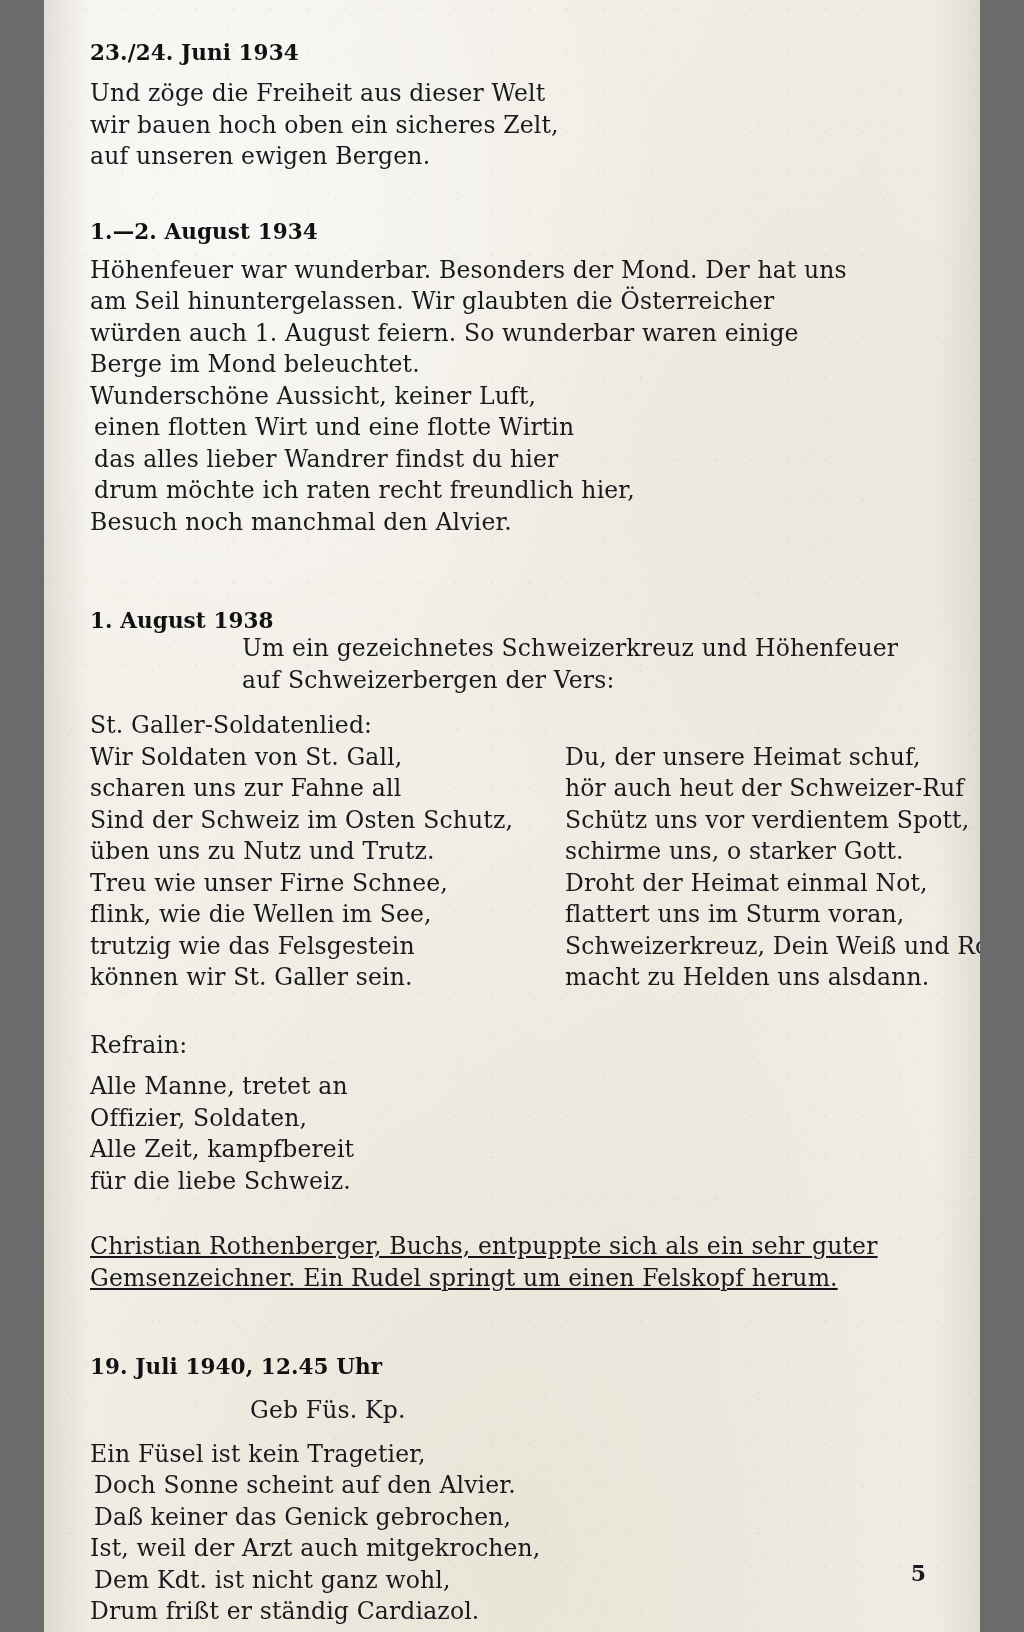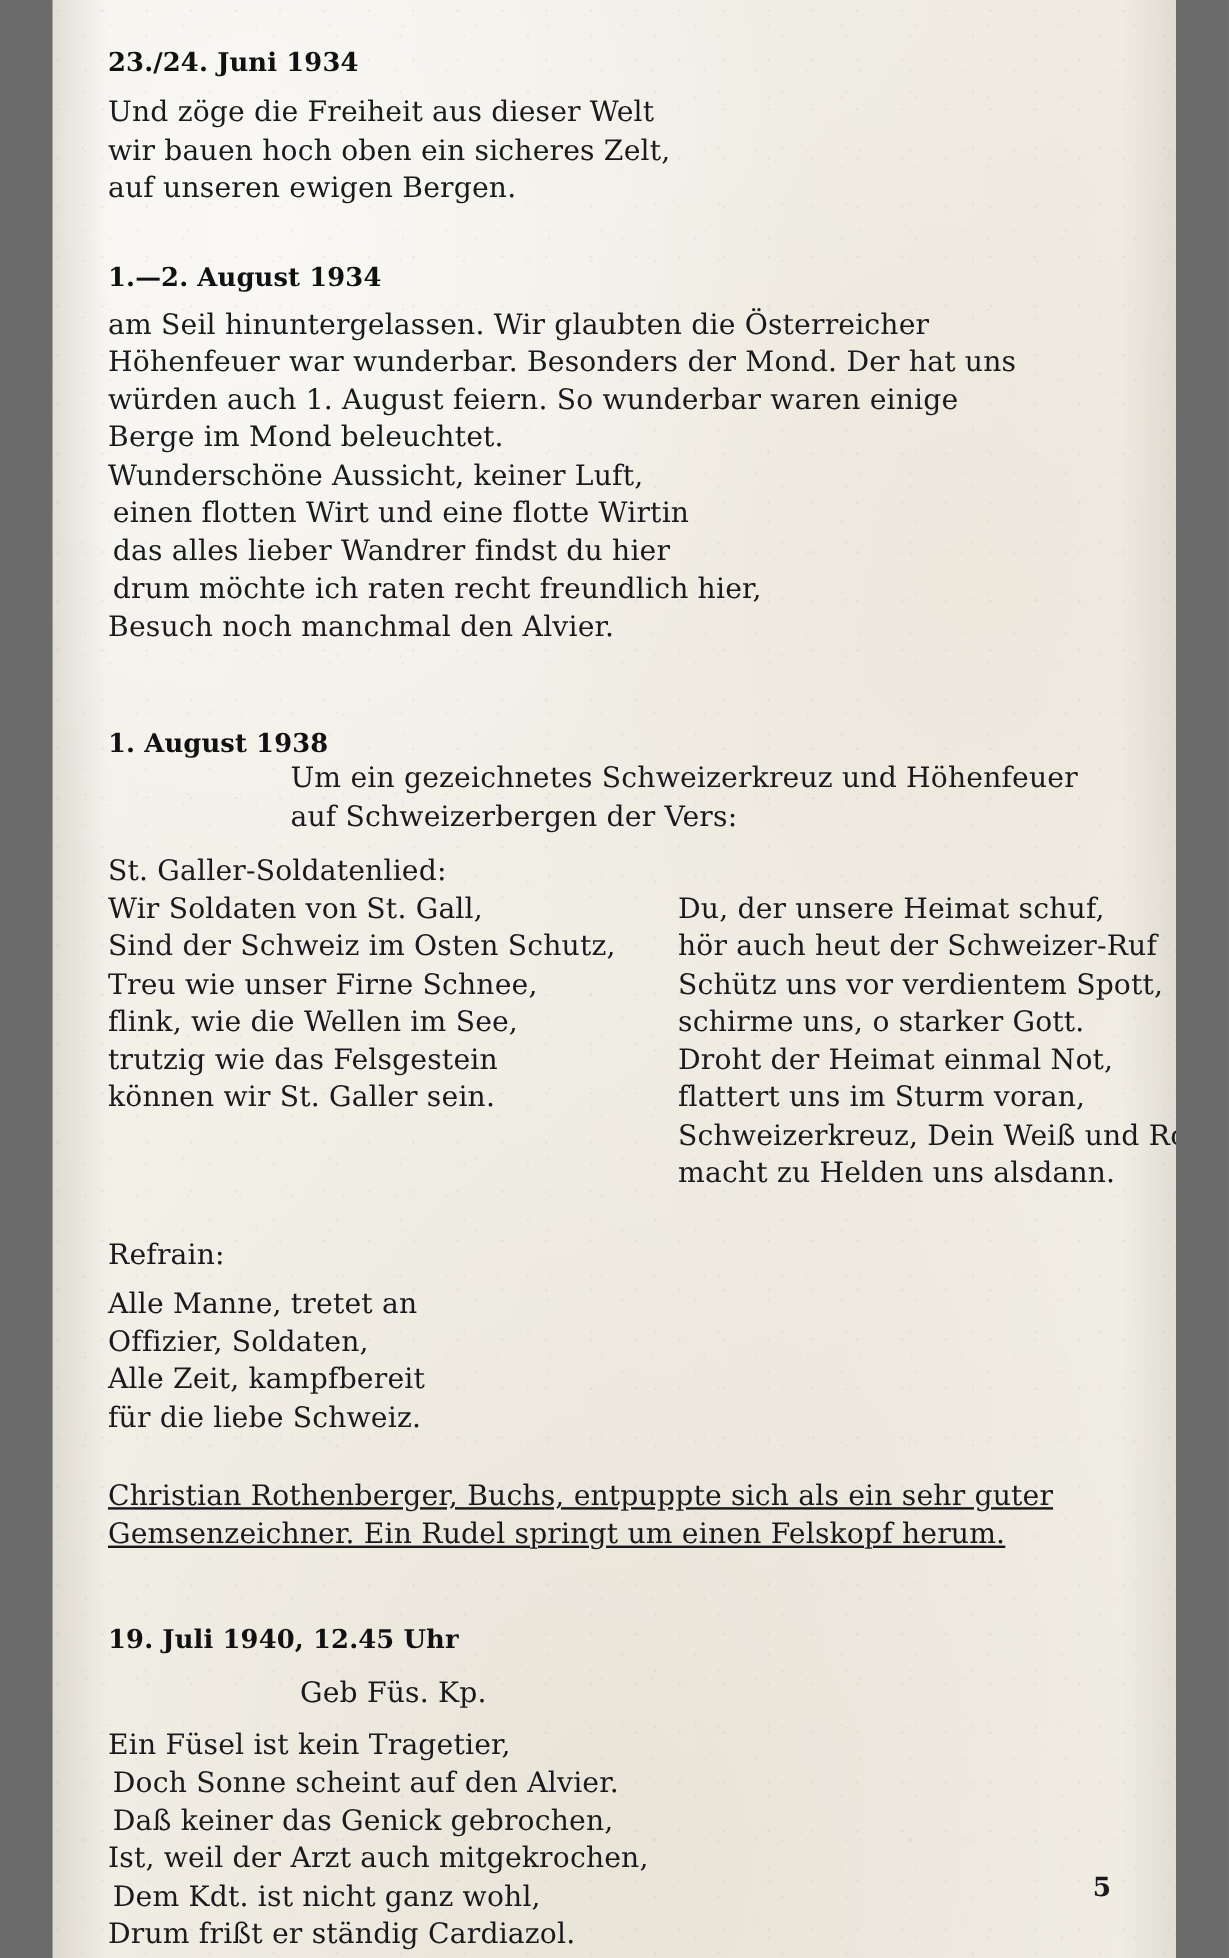--- a/index.html
+++ b/index.html
@@ -132,22 +132,22 @@
       <div class="block sec-1934a-body">
         <div class="body-line">Und zöge die Freiheit aus dieser Welt</div>
         <div class="body-line">wir bauen hoch oben ein sicheres Zelt,</div>
         <div class="body-line">auf unseren ewigen Bergen.</div>
       </div>
     </div>
 
     <div class="block">
       <div class="date-heading sec-1934b-head">1.—2. August 1934</div>
       <div class="block sec-1934b-body">
+        <div class="body-line">Höhenfeuer war wunderbar. Besonders der Mond. Der hat uns</div>
         <div class="body-line">am Seil hinuntergelassen. Wir glaubten die Österreicher</div>
-        <div class="body-line">Höhenfeuer war wunderbar. Besonders der Mond. Der hat uns</div>
         <div class="body-line">würden auch 1. August feiern. So wunderbar waren einige</div>
         <div class="body-line">Berge im Mond beleuchtet.</div>
         <div class="body-line">Wunderschöne Aussicht, keiner Luft,</div>
         <div class="body-line indent-sm">einen flotten Wirt und eine flotte Wirtin</div>
         <div class="body-line indent-sm">das alles lieber Wandrer findst du hier</div>
         <div class="body-line indent-sm">drum möchte ich raten recht freundlich hier,</div>
         <div class="body-line">Besuch noch manchmal den Alvier.</div>
       </div>
     </div>
 
@@ -157,21 +157,23 @@
       <div class="block sec-1938-intro">
         <div class="body-line">Um ein gezeichnetes Schweizerkreuz und Höhenfeuer</div>
         <div class="body-line">auf Schweizerbergen der Vers:</div>
       </div>
 
       <div class="body-line songlabel">St. Galler-Soldatenlied:</div>
 
       <div class="columns">
         <div class="col-left">
           <div class="verse-line">Wir Soldaten von St. Gall,</div>
+          <div class="verse-line">scharen uns zur Fahne all</div>
           <div class="verse-line">Sind der Schweiz im Osten Schutz,</div>
+          <div class="verse-line">üben uns zu Nutz und Trutz.</div>
           <div class="verse-line">Treu wie unser Firne Schnee,</div>
           <div class="verse-line">flink, wie die Wellen im See,</div>
           <div class="verse-line">trutzig wie das Felsgestein</div>
           <div class="verse-line">können wir St. Galler sein.</div>
         </div>
         <div class="col-right">
           <div class="verse-line">Du, der unsere Heimat schuf,</div>
           <div class="verse-line">hör auch heut der Schweizer-Ruf</div>
           <div class="verse-line">Schütz uns vor verdientem Spott,</div>
           <div class="verse-line">schirme uns, o starker Gott.</div>

